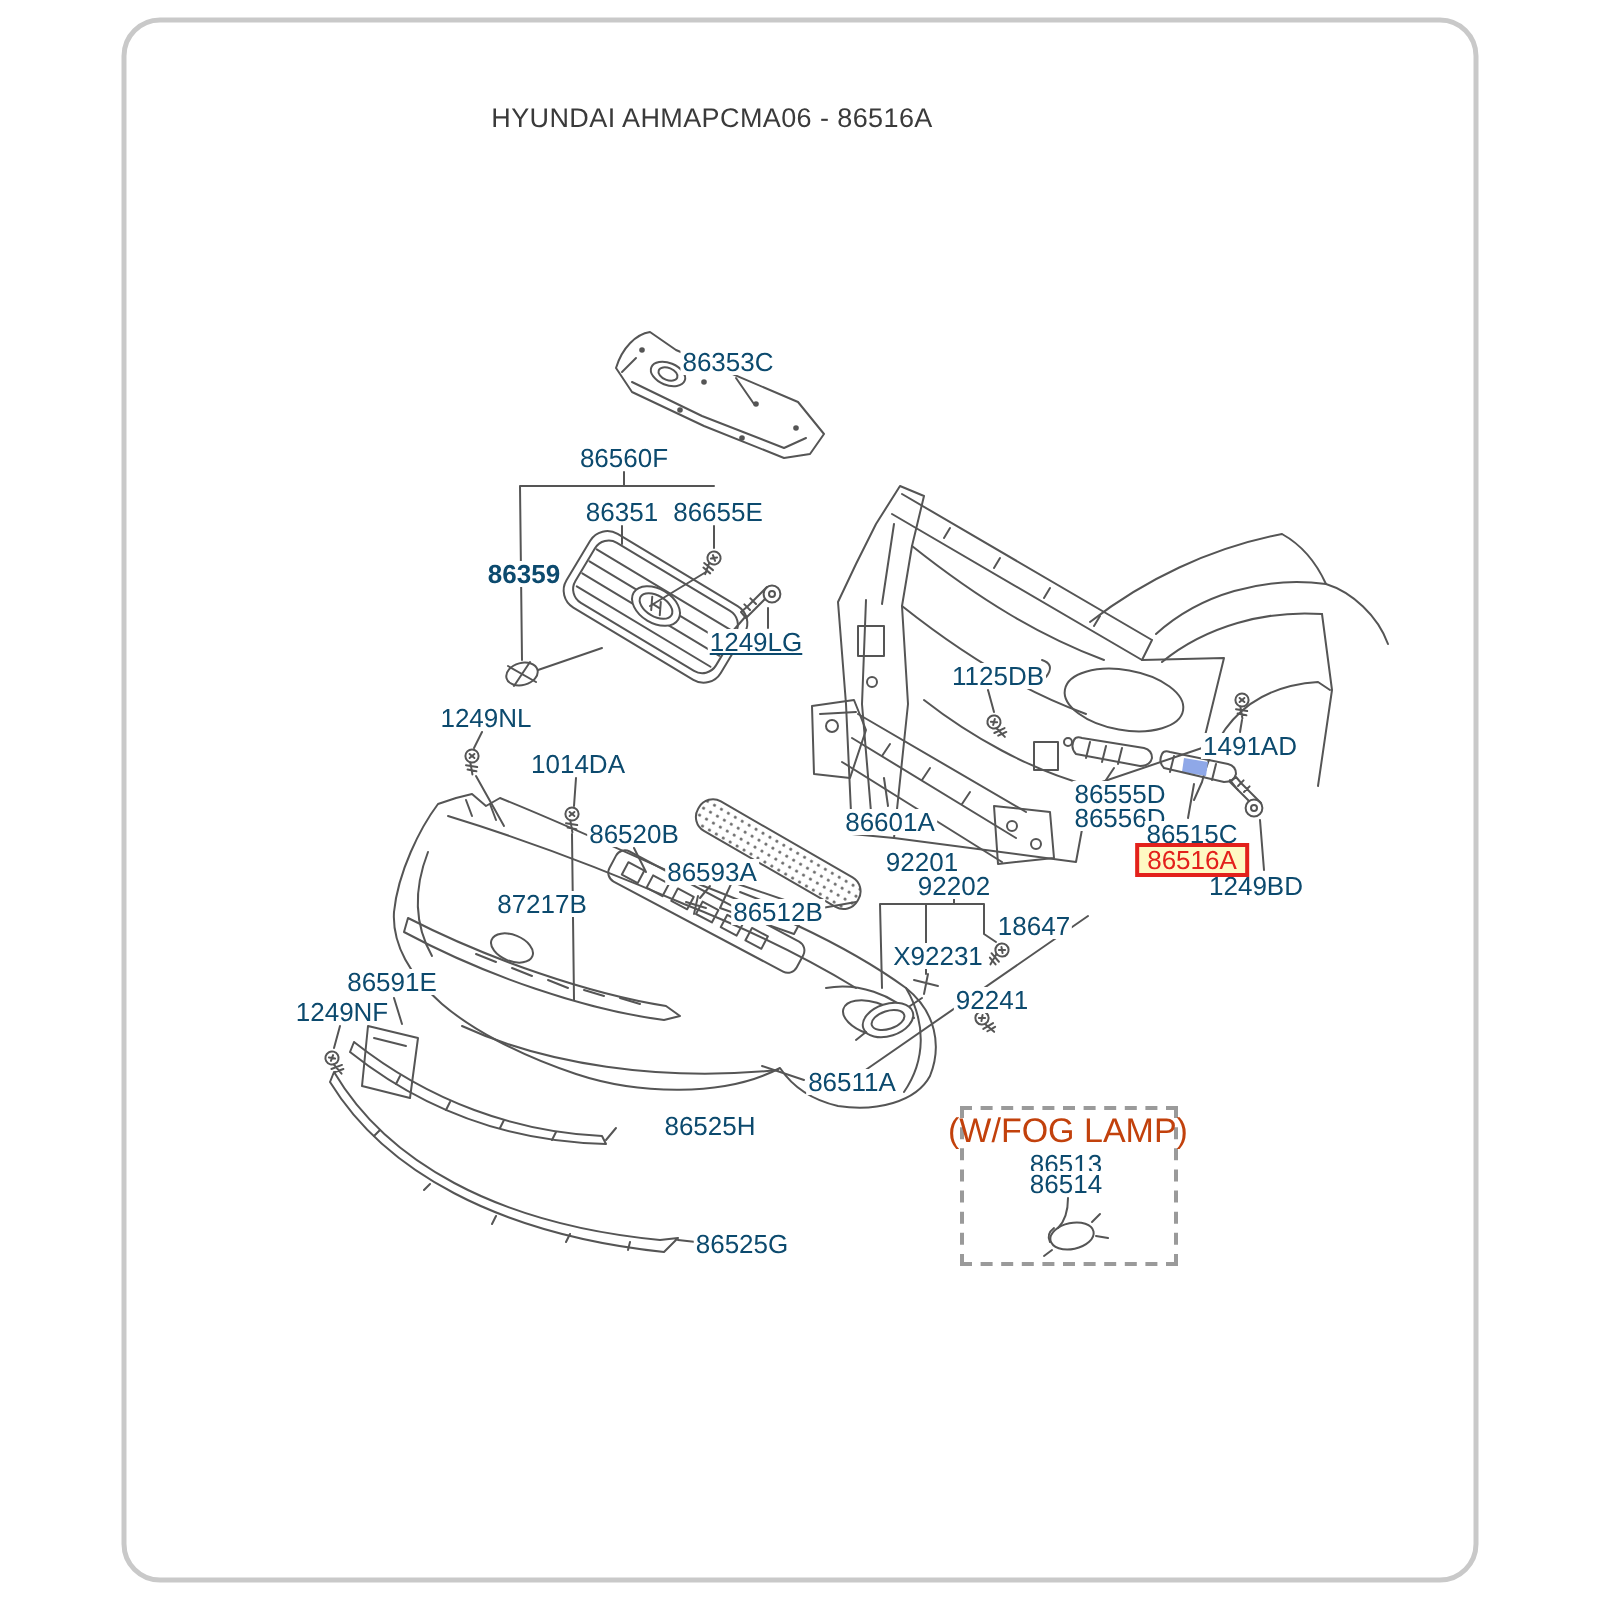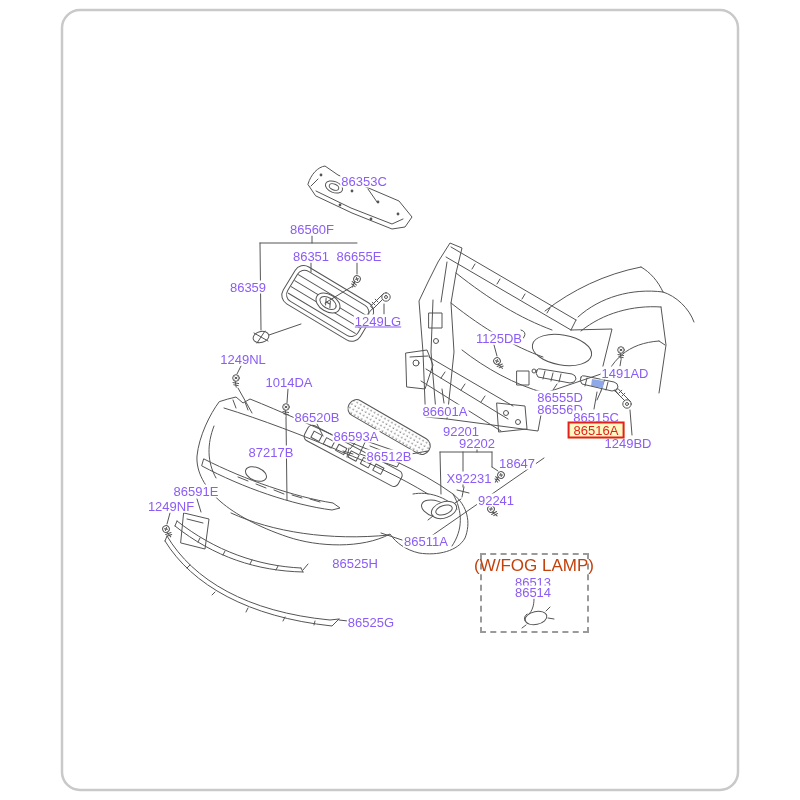--- a/index.html
+++ b/index.html
@@ -9,21 +9,21 @@
   }
   .stage{position:absolute;left:0;top:0;width:800px;height:800px;}
   svg.art{position:absolute;left:0;top:0;}
   .diagram-title{
     position:absolute;left:356px;top:59px;transform:translate(-50%,-50%);
     font-size:13.5px;color:#3a3a3a;white-space:nowrap;letter-spacing:.2px;
   }
   .labels-layer{position:absolute;left:0;top:0;width:800px;height:800px;}
   .part-label{
     position:absolute;transform:translate(-50%,-50%);
-    color:#8b5cf6;font-size:13px;line-height:1.0;white-space:nowrap;
+    color:#0c4a6e;font-size:13px;line-height:1.0;white-space:nowrap;
     background:#ffffff;padding:0 1px;
   }
   .part-label.red-box{
     color:#e3211c;background:#fef9c3;border:2px solid #e3211c;
     padding:0 4px;z-index:5;
   }
   .fog-box{
     position:absolute;left:480px;top:553px;width:109px;height:80px;
     border:2px dashed #9a9a9a;box-sizing:border-box;background:transparent;
   }
@@ -239,27 +239,28 @@
         <path d="M534,599 C534,606 532,611 529,614"></path>
         <ellipse cx="536" cy="618" rx="11" ry="6.5" transform="rotate(-12 536 618)"></ellipse>
         <path d="M527,614 q-4,3 -2,7 M546,611 l4,-4 M548,618 l6,1 M526,625 l-4,3"></path>
       </g>
     </g>
   </svg>
 
   <div class="fog-box"></div>
   <div class="fog-title">(W/FOG LAMP)</div>
 
+  <div class="diagram-title">HYUNDAI AHMAPCMA06 - 86516A</div>
 
   <div class="labels-layer" id="labels-layer">
       <div class="part-label" style="left: 364px; top: 181px;">86353C</div>
       <div class="part-label" style="left: 312px; top: 229px;">86560F</div>
       <div class="part-label" style="left: 311px; top: 256px;">86351</div>
       <div class="part-label" style="left: 359px; top: 256px;">86655E</div>
-      <div class="part-label" style="left: 248px; top: 287px;">86359</div>
+      <div class="part-label" style="left: 262px; top: 287px; font-weight: bold;">86359</div>
       <div class="part-label" style="left: 378px; top: 321px; text-decoration: underline;">1249LG</div>
       <div class="part-label" style="left: 499px; top: 338px;">1125DB</div>
       <div class="part-label" style="left: 625px; top: 373px;">1491AD</div>
       <div class="part-label" style="left: 560px; top: 397px;">86555D</div>
       <div class="part-label" style="left: 560px; top: 409px;">86556D</div>
       <div class="part-label" style="left: 596px; top: 417px;">86515C</div>
       <div class="part-label" style="left: 628px; top: 443px;">1249BD</div>
       <div class="part-label" style="left: 445px; top: 411px;">86601A</div>
       <div class="part-label" style="left: 243px; top: 359px;">1249NL</div>
       <div class="part-label" style="left: 289px; top: 382px;">1014DA</div>

